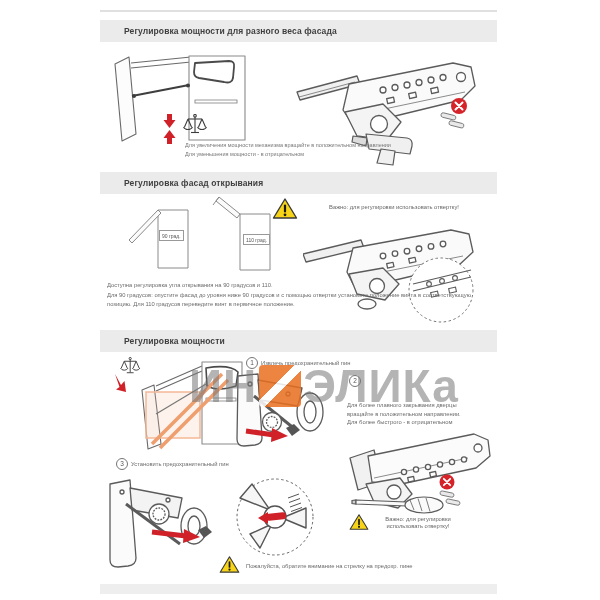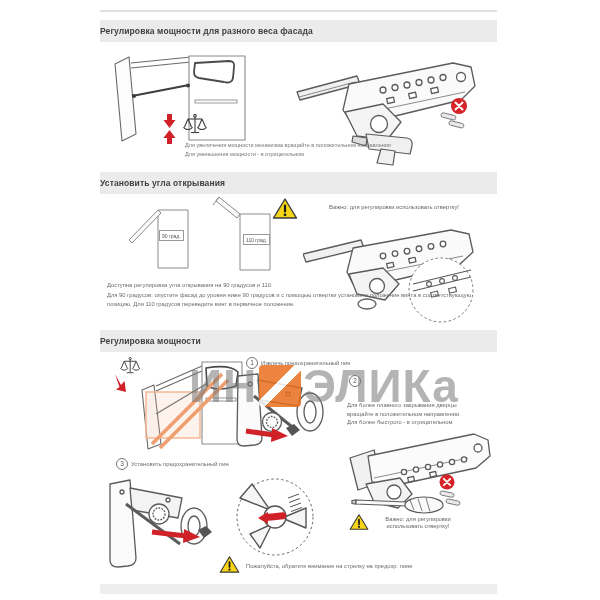--- a/index.html
+++ b/index.html
@@ -8,21 +8,21 @@
     background:#ffffff;
     font-family:"Liberation Sans", sans-serif;
     position:relative;
     overflow:hidden;
   }
   .abs{position:absolute;}
   .hdr{
     position:absolute;left:100px;width:397px;height:22px;
     background:#ebebeb;
     display:flex;align-items:center;
-    box-sizing:border-box;padding-left:0;
+    box-sizing:border-box;padding-left:24px;
   }
   .hdr span{font-size:8.5px;font-weight:600;color:#3f3f3f;letter-spacing:.1px;}
   .note{font-size:5.5px;color:#777;line-height:9px;white-space:nowrap;}
   .body-txt{font-size:5.8px;color:#6b6b6b;line-height:8.6px;}
   .imp-box{
     background:#fff;font-size:5.8px;color:#666;
     display:flex;align-items:center;justify-content:center;text-align:center;
     line-height:7.5px;
   }
   .deg-label{
@@ -130,21 +130,21 @@
       <rect x="146" y="64" width="15" height="4.5" rx="2" transform="rotate(14 153 66)"></rect>
       <rect x="154" y="72" width="15" height="4.5" rx="2" transform="rotate(14 161 74)"></rect>
     </g>
   </g>
 </svg>
 
 <div class="abs note" style="left:185px;top:141px">Для увеличения мощности механизма вращайте в положительном направлении</div>
 <div class="abs note" style="left:185px;top:150px">Для уменьшения мощности - в отрицательном</div>
 
 <div class="hdr" style="top:172px">
-  <span>Установить угла открывания</span>
+  <span>Регулировка фасад открывания</span>
 </div>
 
 <svg class="abs" style="left:105px;top:198px" width="110" height="85" viewBox="0 0 110 85">
   <g fill="#ffffff" stroke="#8a8a8a" stroke-width="1" stroke-linejoin="round">
     <rect x="53" y="12" width="30" height="58"></rect>
     <path d="M53,12 L24,42 L27,45 L56,15 Z" fill="#fbfbfb"></path>
   </g>
 </svg>
 <div class="abs deg-label" style="left:159px;top:230px">90 град.</div>
 

